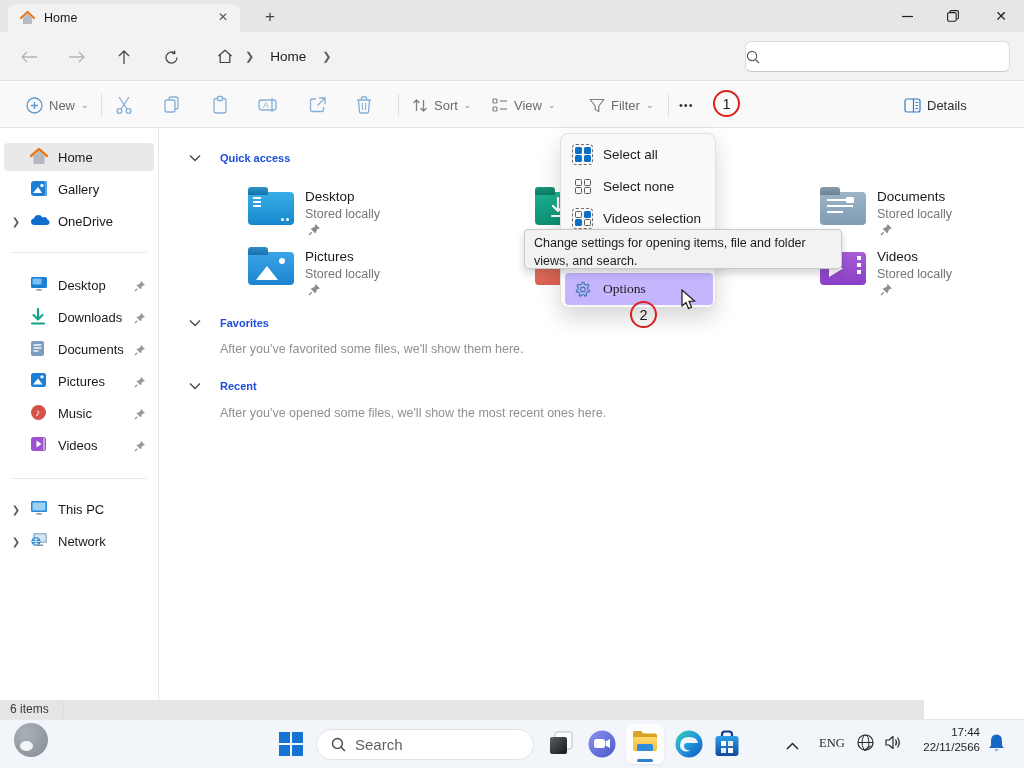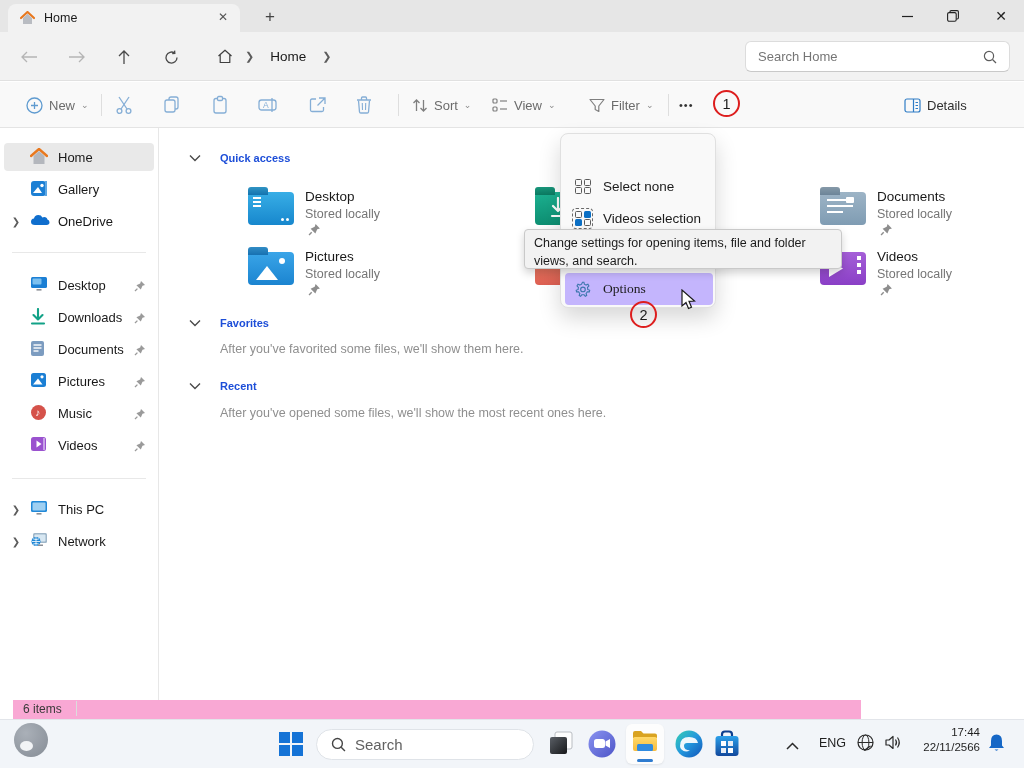--- a/index.html
+++ b/index.html
@@ -65,29 +65,29 @@
   .grid4 { position:absolute; inset:0; display:grid; grid-template-columns:7px 7px; grid-template-rows:7px 7px; gap:1.5px; padding:1px; }
   .sq-b { background:#0b6fc4; border-radius:1.5px; }
   .sq-o { border:1.5px solid #5a5a5a; border-radius:1.5px; }
   .dashed { outline:1.2px dashed #6a6a6a; outline-offset:1px; border-radius:2px; }
   .tooltip { left:524px; top:229px; width:318px; height:40px; background:#f2f2f2; border:1px solid #c9c9c9; border-radius:4px; box-shadow:0 4px 9px rgba(0,0,0,.18); z-index:20; padding:4px 9px; font-size:12.5px; color:#1b1b1b; line-height:1.45; }
 
   
   .ann { width:27px; height:27px; border:2.5px solid #dd1e1e; border-radius:50%; display:flex; align-items:center; justify-content:center; font-size:14.5px; color:#1b1b1b; z-index:30; background:rgba(255,255,255,.0); }
 
   
-  .statusbar { left:0; top:700px; width:848px; height:19px; background:#f9a8d4;margin-left:13px; }
+  .statusbar { left:0; top:700px; width:924px; height:19px; background:#e5e5e5; }
   .status-text { position:absolute; left:10px; top:2px; font-size:12px; color:#3a3a3a; }
   .status-div { position:absolute; left:63px; top:1px; width:1px; height:15px; background:#dcdcdc; }
   .taskbar { left:0; top:719px; width:1024px; height:49px; background:#f2f5f9; border-top:1px solid #e2e5ea; z-index:5; }
   .tb-ico { position:absolute; top:729px; width:30px; height:30px; }
   .tb-search { position:absolute; left:316px; top:729px; width:218px; height:31px; background:#fff; border:1px solid #dfe3e8; border-radius:16px; display:flex; align-items:center; }
   .tb-search input { border:none; outline:none; background:transparent; font-size:15px; color:#0f172a; width:150px; font-family:"Liberation Sans",sans-serif; }
   .tb-search input::placeholder { color:#616161; }
-  .tray-text { font-size:12.5px; color:#1f1f1f; }
+  .tray-text { font-size:12.5px; color:#1f1f1f;font-family:Liberation Serif, serif; }
   .clock { position:absolute; left:912px; top:725px; width:68px; text-align:right; font-size:11.5px; color:#1f1f1f; line-height:14.5px; }
 
   .cursor { z-index:40; }
 </style>
 </head>
 <body>
 
 <div class="screen">
 
   <div class="abs tabbar">
@@ -138,21 +138,20 @@
     </div>
   <div class="abs crumb-box">
     <svg width="16" height="15" viewBox="0 0 16 15" style="margin-left:12px">
       <path d="M1.5 7 L8 1.2 L14.5 7 M3.2 6 L3.2 13.5 L12.8 13.5 L12.8 6" fill="none" stroke="#3f3f3f" stroke-width="1.2" stroke-linejoin="round"></path>
     </svg>
     <span class="crumb-chev">❯</span>
     <span class="crumb-label">Home</span>
     <span class="crumb-chev">❯</span>
   </div>
   <div class="abs searchbox">
-    <input type="text" placeholder="Search Home" style="">
     <svg width="14" height="14" viewBox="0 0 14 14" style="margin-right:12px">
         <circle cx="6" cy="6" r="4.6" fill="none" stroke="#5c5c5c" stroke-width="1.2"></circle>
         <line x1="9.5" y1="9.5" x2="13" y2="13" stroke="#5c5c5c" stroke-width="1.2"></line>
       </svg>
   </div>
 
   <div class="abs toolbar"></div>
   <div class="abs tbtn" style="left:26px">
     <svg width="17" height="17" viewBox="0 0 17 17">
         <circle cx="8.5" cy="8.5" r="7.5" fill="none" stroke="#5f9bd0" stroke-width="1.3"></circle>
@@ -457,20 +456,31 @@
 
   <div class="abs" style="left:188px;top:379px;display:flex;align-items:center;gap:18px">
     <svg class="sec-chev" viewBox="0 0 14 14">
         <path d="M2 4.5 L7 9.5 L12 4.5" fill="none" stroke="#4a4a4a" stroke-width="1.4"></path>
       </svg>
     <span class="sec-title">Recent</span>
   </div>
   <div class="abs empty-text" style="left:220px;top:406px">After you've opened some files, we'll show the most recent ones here.</div>
 
   <div class="abs menu">
+    <div class="menu-item" style="top:4px">
+      <span class="menu-ico dashed">
+          <span class="grid4">
+            <span class="sq-b"></span>
+            <span class="sq-b"></span>
+            <span class="sq-b"></span>
+            <span class="sq-b"></span>
+          </span>
+        </span>
+      <span class="menu-label">Select all</span>
+    </div>
     <div class="menu-item" style="top:36px">
       <span class="menu-ico">
           <span class="grid4">
             <span class="sq-o"></span>
             <span class="sq-o"></span>
             <span class="sq-o"></span>
             <span class="sq-o"></span>
           </span>
         </span>
       <span class="menu-label">Select none</span>

